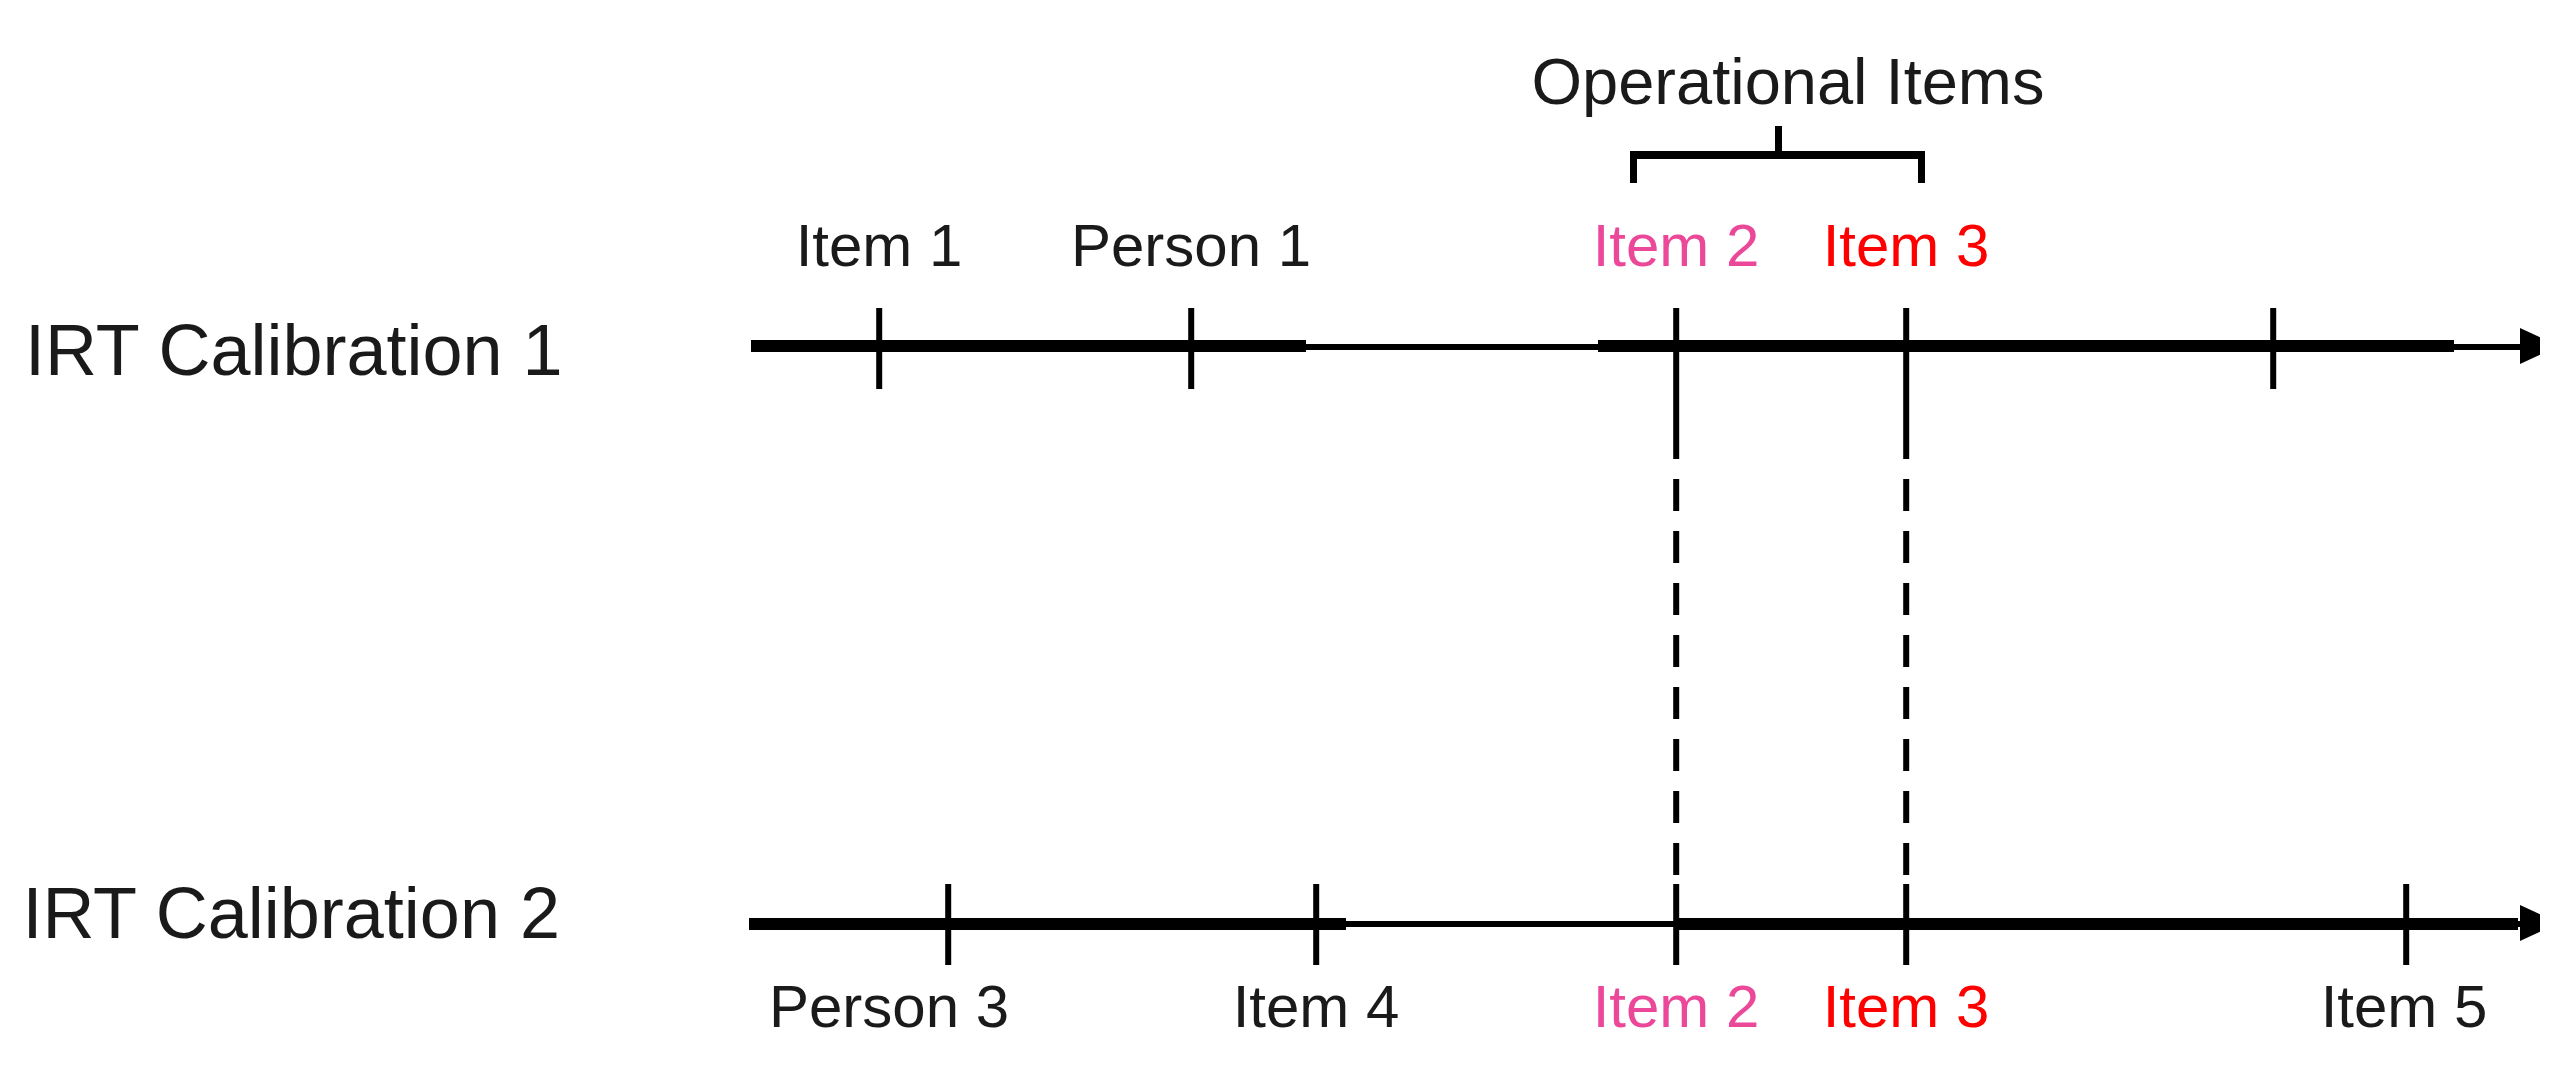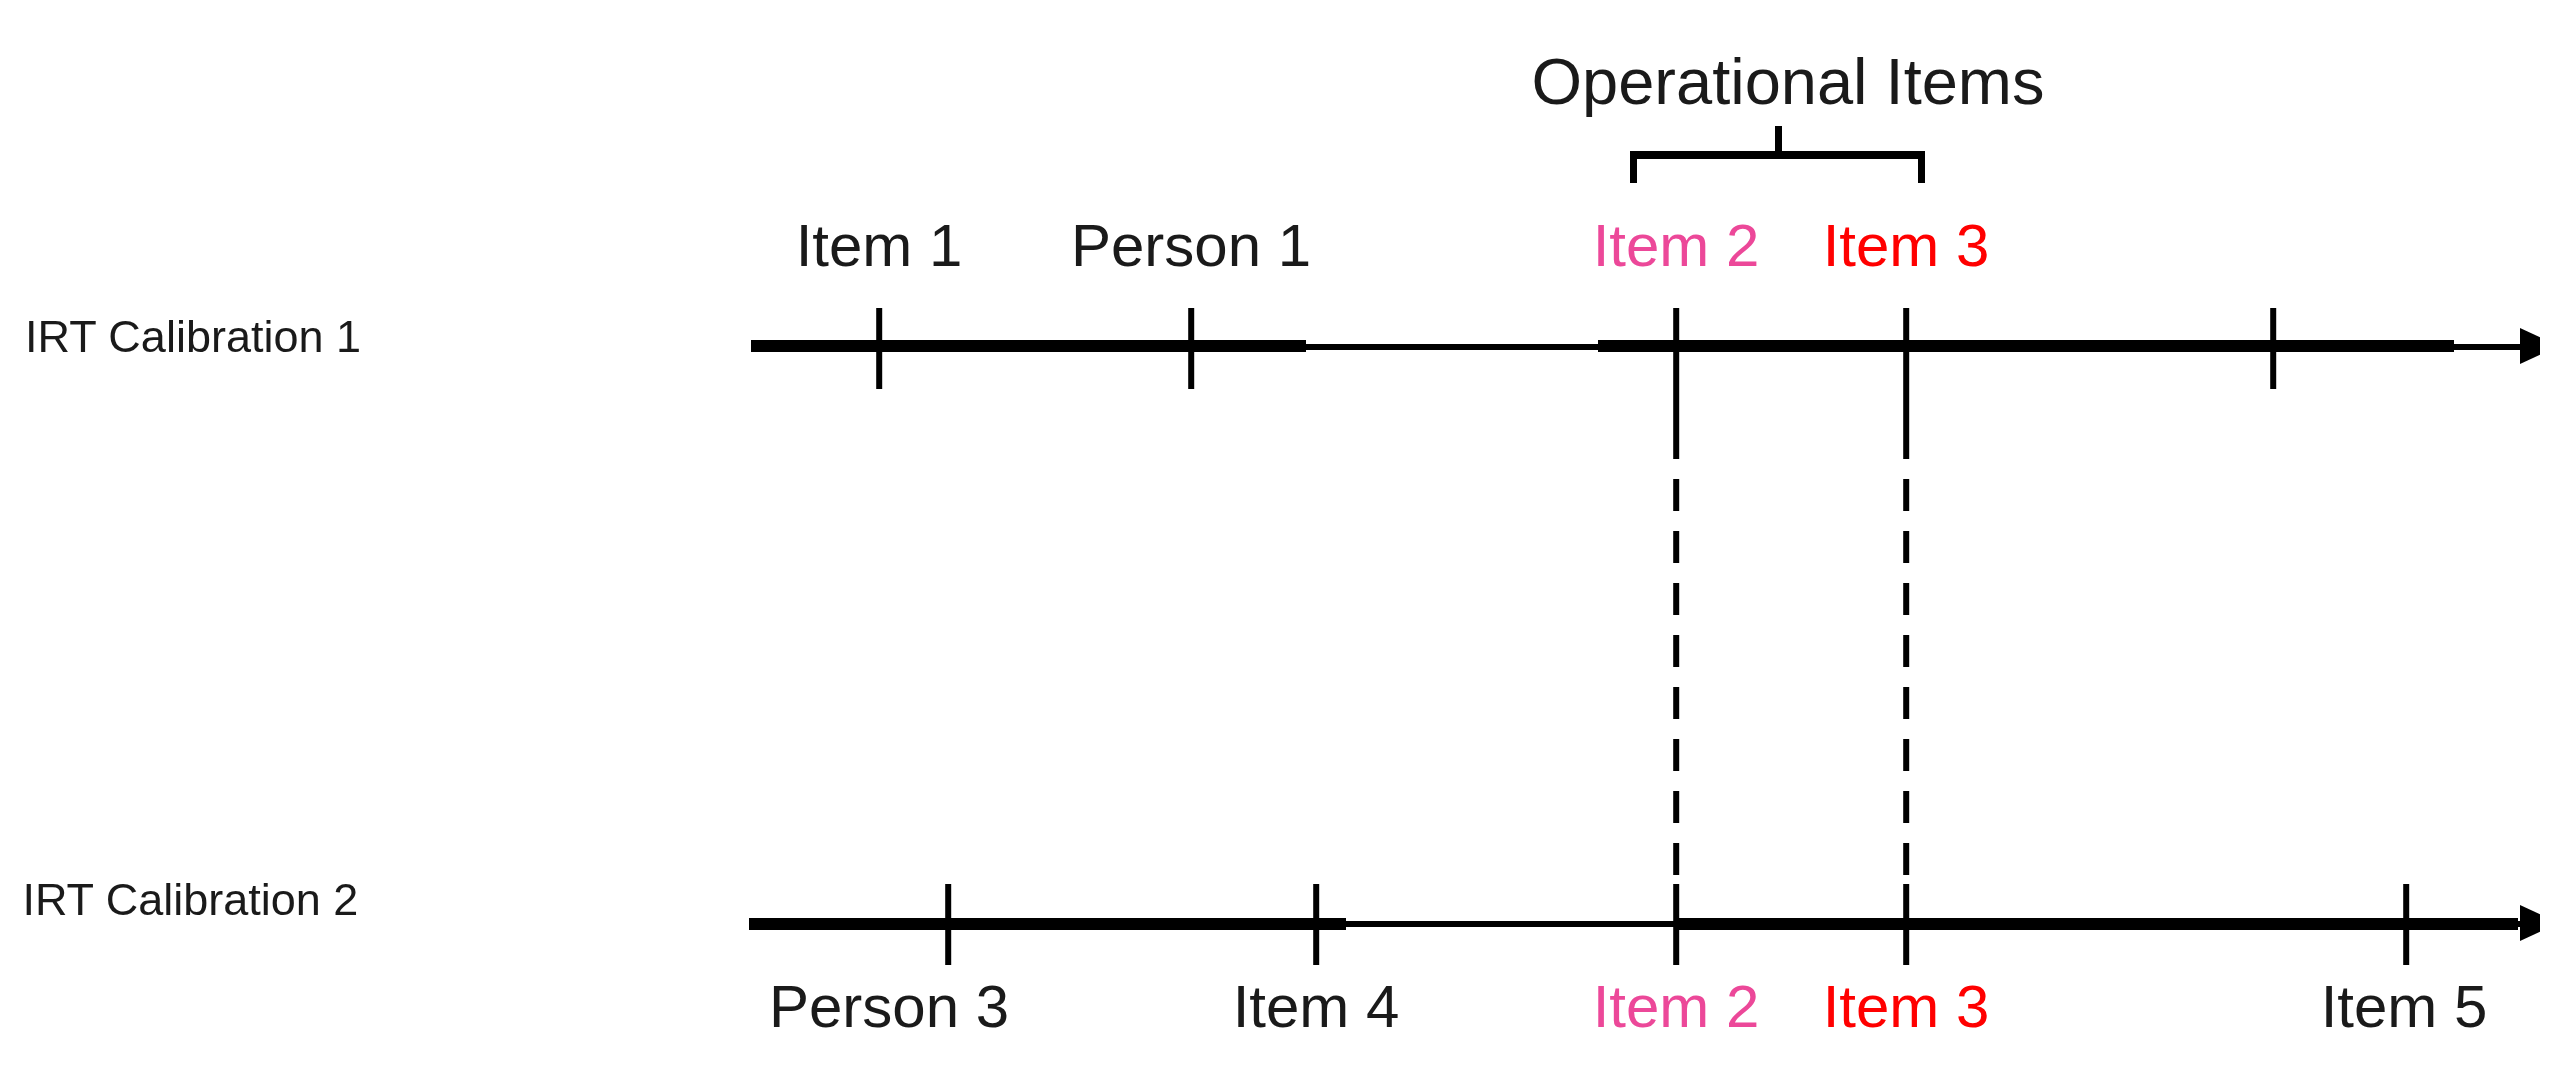--- a/index.html
+++ b/index.html
@@ -8,21 +8,21 @@
     width: 2540px;
     height: 1073px;
     background: #ffffff;
     font-family: "Liberation Sans", sans-serif;
     overflow: hidden;
   }
   .abs { position: absolute; }
 
   
   .axis-title {
-    font-size: 45px;
+    font-size: 72px;
     line-height: 1;
     color: #1a1a1a;
     white-space: nowrap;
   }
   .pt-label {
     font-size: 60px;
     line-height: 1;
     color: #1a1a1a;
     white-space: nowrap;
     transform: translateX(-50%);

